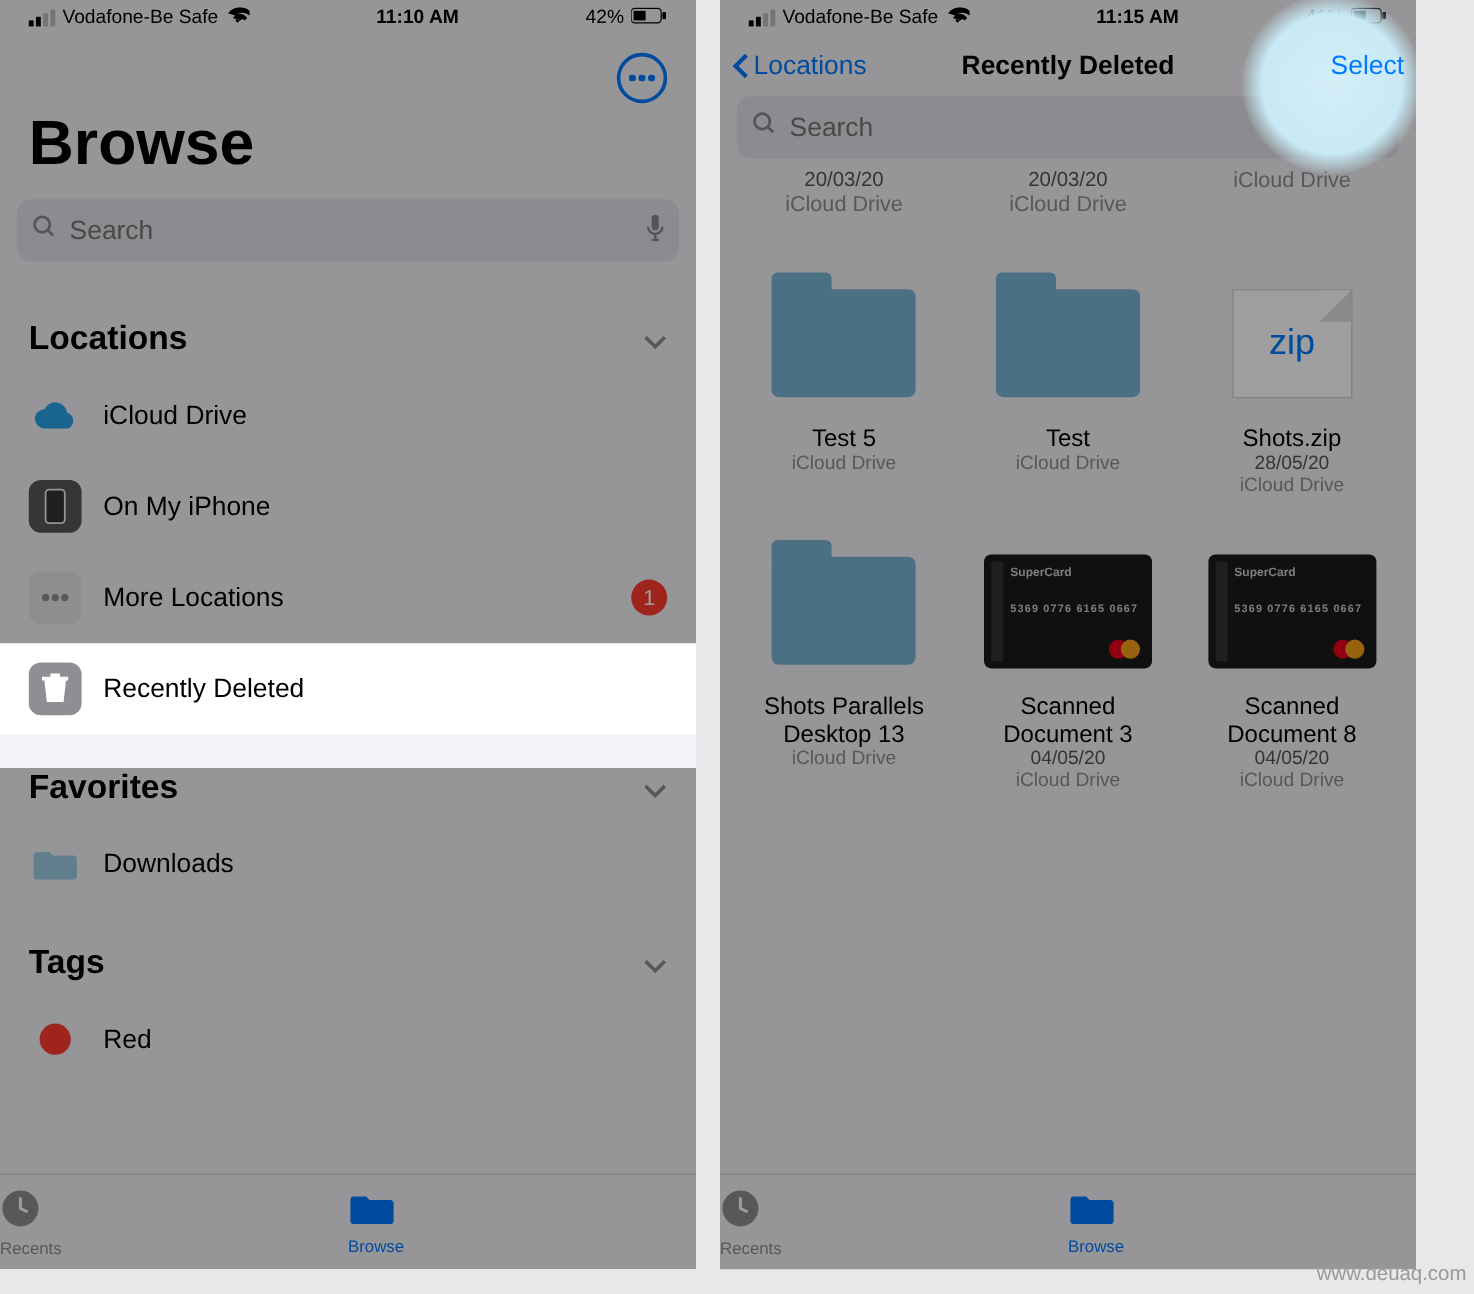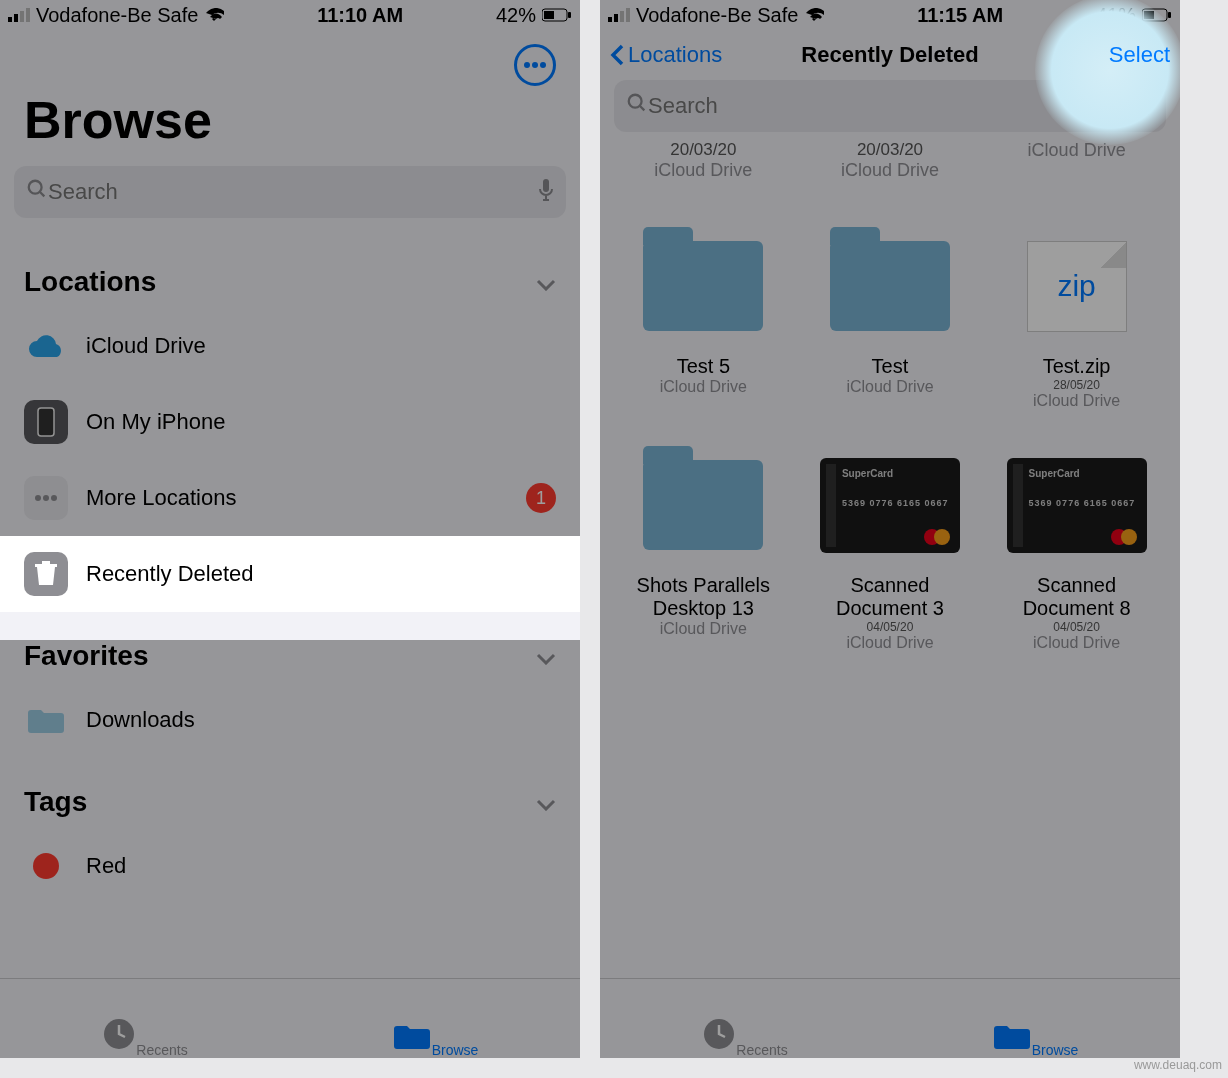--- a/index.html
+++ b/index.html
@@ -28,22 +28,22 @@
     z-index: 50;
   }
   .phone.left .dim {
     
     -webkit-mask: linear-gradient(#000,#000);
   }
   
   .statusbar {
     height: 30px;
     display:flex; align-items:center; justify-content:space-between;
-    padding: 0 8px;
-    font-size: 20px;
+    padding: 0 24px;
+    font-size: 16px;
   }
   .statusbar .sb-left, .statusbar .sb-right { display:flex; align-items:center; gap:6px;}
   .bars { display:flex; gap:2px; align-items:flex-end;}
   .bars span { width:4px; background:#000; }
   .bars span:nth-child(1){height:5px;}
   .bars span:nth-child(2){height:8px;}
   .bars span:nth-child(3){height:11px;background:#bbb;}
   .bars span:nth-child(4){height:14px;background:#bbb;}
   
   .navheader {
@@ -57,21 +57,21 @@
   .large-title { font-size:52px; font-weight:700; padding: 60px 24px 16px 24px; }
   .more-btn {
     position:absolute; top:44px; right:24px;
     width:42px;height:42px; border-radius:50%; border:3px solid #007aff;
     display:flex;align-items:center;justify-content:center;
   }
   .more-btn svg { fill:#007aff;}
   
   .searchbar {
     margin:0 14px 20px 14px; height:52px; background:#e3e3e8; border-radius:12px;
-    display:flex; align-items:center; padding:0 12px; 
+    display:flex; align-items:center; padding:0 12px; gap:10px;
   }
   .searchbar .mag { color:#8a8a8e; font-size:22px;}
   .searchbar input {
     flex:1; border:0; background:transparent; font-size:22px; color:#333; outline:none;
   }
   .searchbar .mic { color:#8a8a8e;}
   
   .section-h {
     display:flex; justify-content:space-between; align-items:center;
     padding: 28px 24px 10px 24px; font-size:28px; font-weight:700;
@@ -95,21 +95,21 @@
   }
   .row.highlight {
     background:#fff; position:relative; z-index:60;
   }
   
   .tabbar {
     position:absolute; bottom:0; left:0; right:0; height:80px;
     background:rgba(242,242,247,0.95);
     display:flex; border-top:1px solid #c8c8cc;
   }
-  .tab { flex:1; display:flex; align-items:flex-end; justify-content:center; font-size:14px;}
+  .tab { flex:1; display:flex; flex-direction:column; align-items:flex-start; justify-content:center; font-size:14px;}
   .tab.active { color:#007aff;}
   .tab.inactive { color:#8e8e93;}
   .tab .ticon { font-size:30px;}
   
   .right-scroll { position:absolute; top:140px; bottom:80px; left:0; right:0; overflow:hidden; }
   .partial-row { display:flex; justify-content:space-around; padding:0 10px; margin-bottom:40px;}
   .partial-row .stub { width:170px; text-align:center;}
   .stub .date { font-size:17px; color:#555; }
   .stub .loc { font-size:18px; color:#8e8e93;}
   .grid { display:flex; flex-wrap:wrap; padding:0 10px;}
@@ -140,32 +140,32 @@
   .card-shape {
     width:150px;height:95px;background:#1a1a1a;border-radius:6px;
     color:#ccc;font-size:8px; padding:6px; position:relative;font-weight:bold;
   }
   .card-shape .stripe{position:absolute;left:6px;top:6px;bottom:6px;width:10px;background:#333;}
   .card-shape .circles{position:absolute;bottom:8px;right:10px;display:flex;}
   .card-shape .circles span{width:16px;height:16px;border-radius:50%;}
   .card-shape .circles span:first-child{background:#eb001b;}
   .card-shape .circles span:last-child{background:#f79e1b;margin-left:-6px;}
   .gname { font-size:20px;}
-  .gdate { font-size:12px; color:#555;}
+  .gdate { font-size:16px; color:#555;}
   .gloc { font-size:16px; color:#8e8e93;}
   
   .spotlight {
     position:absolute; width:150px;height:150px;border-radius:50%;
     background: radial-gradient(circle, #d4eef7 0%, #c8e9f5 55%, rgba(200,233,245,0) 72%);
     top:-5px; right:-5px;
     z-index:80;
     pointer-events:none;
   }
   .watermark {
-    position:absolute; right:6px; bottom:6px; font-size:12px; color:#999; z-index:200;
+    position:absolute; right:6px; bottom:6px; font-size:17px; color:#999; z-index:200;
   }
 </style>
 </head>
 <body>
 
 <div class="phone left">
   <div class="statusbar">
     <div class="sb-left">
       <span class="bars">
           <span></span>
@@ -409,21 +409,21 @@
           <div class="thumb">
             <div class="folder-shape"></div>
           </div>
           <div class="gname">Test</div>
           <div class="gloc">iCloud Drive</div>
         </div>
         <div class="gitem">
           <div class="thumb">
             <div class="file-shape">zip</div>
           </div>
-          <div class="gname">Test.zip</div>
+          <div class="gname">Shots.zip</div>
           <div class="gdate">28/05/20</div>
           <div class="gloc">iCloud Drive</div>
         </div>
         <div class="gitem">
           <div class="thumb">
             <div class="folder-shape"></div>
           </div>
           <div class="gname">Shots Parallels Desktop 13</div>
           <div class="gloc">iCloud Drive</div>
         </div>

